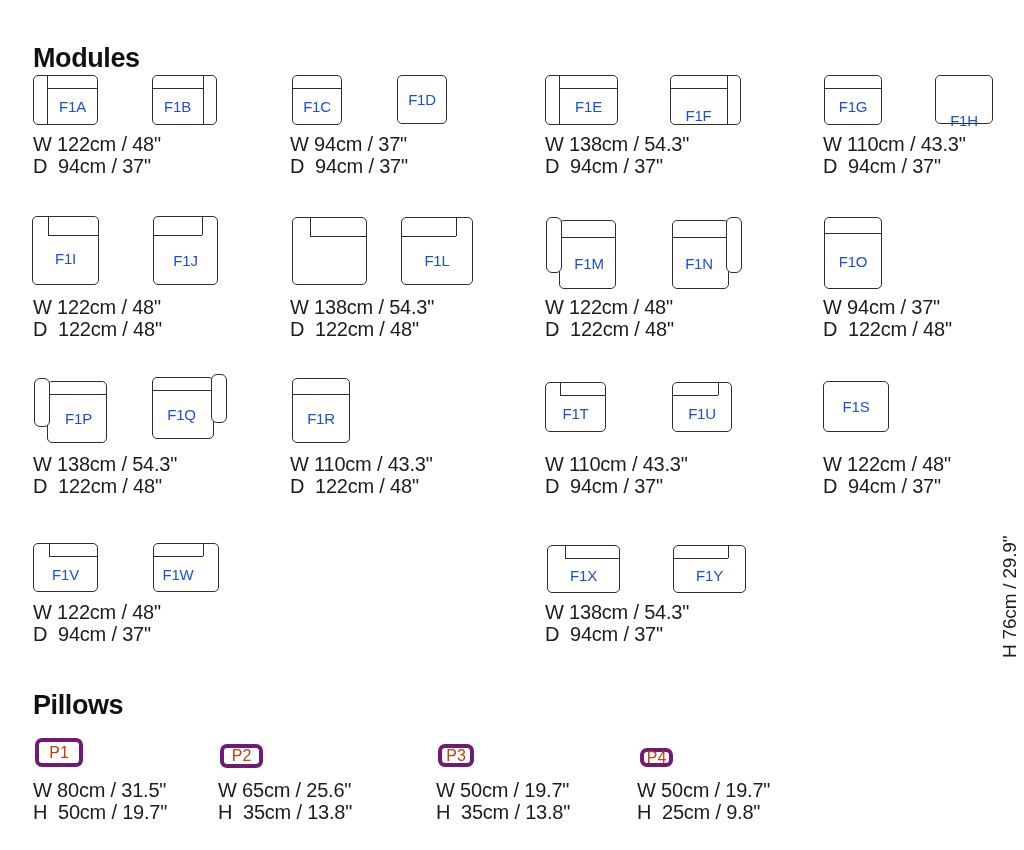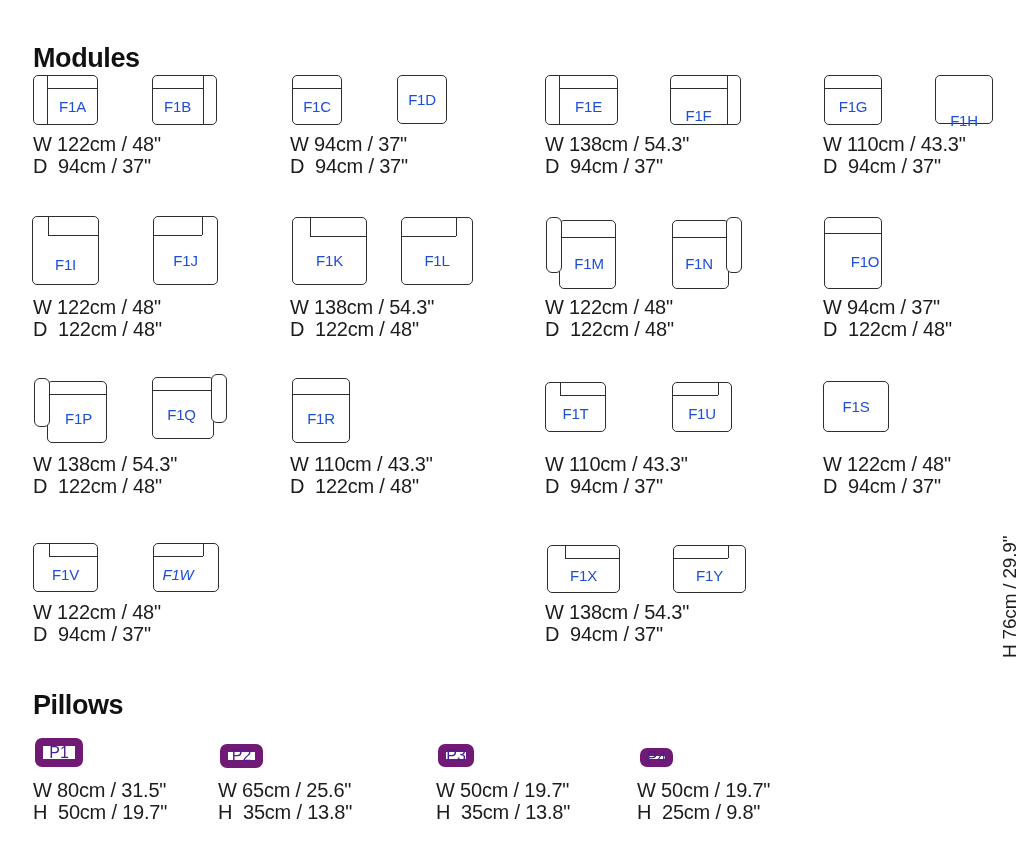--- a/index.html
+++ b/index.html
@@ -44,28 +44,28 @@
     position: absolute;
     font-size: 20px;
     line-height: 21.5px;
     letter-spacing: -0.2px;
     white-space: pre;
     color: #1c1c1c;
   }
   .pillow {
     position: absolute;
     box-sizing: border-box;
-    border: 8px solid #701a75;
+    border: 4px solid #701a75;
     border-radius: 7px;
     background: #ffffff;
     display: flex;
     align-items: center;
     justify-content: center;
     font-size: 16px;
-    color: #4c1d95;
+    color: #c2410c;
   }
   .vnote {
     position: absolute;
     left: 897px;
     top: 556px;
     width: 160px;
     height: 44px;
     transform: rotate(-90deg);
     font-size: 19px;
     line-height: 22px;
@@ -120,33 +120,32 @@
         <div class="mlabel" style="left: 0px; top: 13px; width: 58px; height: 37px;">F1G</div>
       </div>
       <div class="module" style="left: 935px; top: 75px; width: 58px; height: 49px;">
         <div class="outline" style="left: 0px; top: 0px; width: 58px; height: 49px; border-radius: 5px;"></div>
         <div class="mlabel" style="left: 0px; top: 0px; width: 58px; height: 49px; margin-top: 21px;">F1H</div>
       </div>
       <div class="module" style="left: 32px; top: 216px; width: 67px; height: 69px;">
         <div class="outline" style="left: 0px; top: 0px; width: 67px; height: 69px; border-radius: 5px;"></div>
         <div class="vline" style="left: 16px; top: 1px; height: 18px;"></div>
         <div class="hline" style="left: 16px; top: 19px; width: 50px;"></div>
-        <div class="mlabel" style="left: 0px; top: 23px; width: 67px; height: 50px;">F1I</div>
+        <div class="mlabel" style="left: 0px; top: 17px; width: 67px; height: 50px;">F1I</div>
       </div>
       <div class="module" style="left: 153px; top: 216px; width: 75px; height: 69px;">
         <div class="outline" style="left: 0px; top: 0px; width: 65px; height: 69px; border-radius: 5px;"></div>
         <div class="vline" style="left: 49px; top: 1px; height: 18px;"></div>
         <div class="hline" style="left: 1px; top: 19px; width: 48px;"></div>
         <div class="mlabel" style="left: 0px; top: 19px; width: 65px; height: 50px;">F1J</div>
       </div>
       <div class="module" style="left: 292px; top: 217px; width: 75px; height: 68px;">
         <div class="outline" style="left: 0px; top: 0px; width: 75px; height: 68px; border-radius: 5px;"></div>
         <div class="vline" style="left: 18px; top: 1px; height: 18px;"></div>
         <div class="hline" style="left: 18px; top: 19px; width: 56px;"></div>
-        <div class="mlabel" style="left: 0px; top: 19px; width: 75px; height: 49px;">F1K</div>
       </div>
       <div class="module" style="left: 401px; top: 217px; width: 96px; height: 68px;">
         <div class="outline" style="left: 0px; top: 0px; width: 72px; height: 68px; border-radius: 5px;"></div>
         <div class="vline" style="left: 55px; top: 1px; height: 18px;"></div>
         <div class="hline" style="left: 1px; top: 19px; width: 54px;"></div>
         <div class="mlabel" style="left: 0px; top: 19px; width: 72px; height: 49px;">F1L</div>
       </div>
       <div class="module" style="left: 546px; top: 217px; width: 70px; height: 72px;">
         <div class="outline" style="left: 13px; top: 3px; width: 57px; height: 69px; border-radius: 5px;"></div>
         <div class="hline" style="left: 16px; top: 20px; width: 53px;"></div>
@@ -155,21 +154,21 @@
       </div>
       <div class="module" style="left: 672px; top: 217px; width: 70px; height: 72px;">
         <div class="outline" style="left: 0px; top: 3px; width: 57px; height: 69px; border-radius: 5px;"></div>
         <div class="hline" style="left: 1px; top: 20px; width: 53px;"></div>
         <div class="outline" style="left: 54px; top: 0px; width: 16px; height: 56px; border-radius: 6px;"></div>
         <div class="mlabel" style="left: 0px; top: 20px; width: 54px; height: 52px;">F1N</div>
       </div>
       <div class="module" style="left: 824px; top: 217px; width: 58px; height: 72px;">
         <div class="outline" style="left: 0px; top: 0px; width: 58px; height: 72px; border-radius: 5px;"></div>
         <div class="hline" style="left: 1px; top: 16px; width: 56px;"></div>
-        <div class="mlabel" style="left: 0px; top: 16px; width: 58px; height: 56px; padding-left: 12px;">F1O</div>
+        <div class="mlabel" style="left: 0px; top: 16px; width: 58px; height: 56px;">F1O</div>
       </div>
       <div class="module" style="left: 34px; top: 378px; width: 73px; height: 65px;">
         <div class="outline" style="left: 13px; top: 3px; width: 60px; height: 62px; border-radius: 5px;"></div>
         <div class="hline" style="left: 16px; top: 16px; width: 56px;"></div>
         <div class="outline" style="left: 0px; top: 0px; width: 16px; height: 49px; border-radius: 6px;"></div>
         <div class="mlabel" style="left: 16px; top: 16px; width: 57px; height: 49px;">F1P</div>
       </div>
       <div class="module" style="left: 152px; top: 374px; width: 75px; height: 65px;">
         <div class="outline" style="left: 0px; top: 3px; width: 62px; height: 62px; border-radius: 5px;"></div>
         <div class="hline" style="left: 1px; top: 16px; width: 58px;"></div>
@@ -200,21 +199,21 @@
       <div class="module" style="left: 33px; top: 543px; width: 65px; height: 49px;">
         <div class="outline" style="left: 0px; top: 0px; width: 65px; height: 49px; border-radius: 5px;"></div>
         <div class="vline" style="left: 16px; top: 1px; height: 12px;"></div>
         <div class="hline" style="left: 16px; top: 13px; width: 48px;"></div>
         <div class="mlabel" style="left: 0px; top: 13px; width: 65px; height: 36px;">F1V</div>
       </div>
       <div class="module" style="left: 153px; top: 543px; width: 66px; height: 49px;">
         <div class="outline" style="left: 0px; top: 0px; width: 66px; height: 49px; border-radius: 5px;"></div>
         <div class="vline" style="left: 50px; top: 1px; height: 12px;"></div>
         <div class="hline" style="left: 1px; top: 13px; width: 49px;"></div>
-        <div class="mlabel" style="left: 0px; top: 13px; width: 50px; height: 36px; font-style: italic;">F1W</div>
+        <div class="mlabel" style="left: 0px; top: 13px; width: 50px; height: 36px;">F1W</div>
       </div>
       <div class="module" style="left: 547px; top: 545px; width: 73px; height: 48px;">
         <div class="outline" style="left: 0px; top: 0px; width: 73px; height: 48px; border-radius: 5px;"></div>
         <div class="vline" style="left: 18px; top: 1px; height: 12px;"></div>
         <div class="hline" style="left: 18px; top: 13px; width: 54px;"></div>
         <div class="mlabel" style="left: 0px; top: 13px; width: 73px; height: 35px;">F1X</div>
       </div>
       <div class="module" style="left: 673px; top: 545px; width: 73px; height: 48px;">
         <div class="outline" style="left: 0px; top: 0px; width: 73px; height: 48px; border-radius: 5px;"></div>
         <div class="vline" style="left: 55px; top: 1px; height: 12px;"></div>

